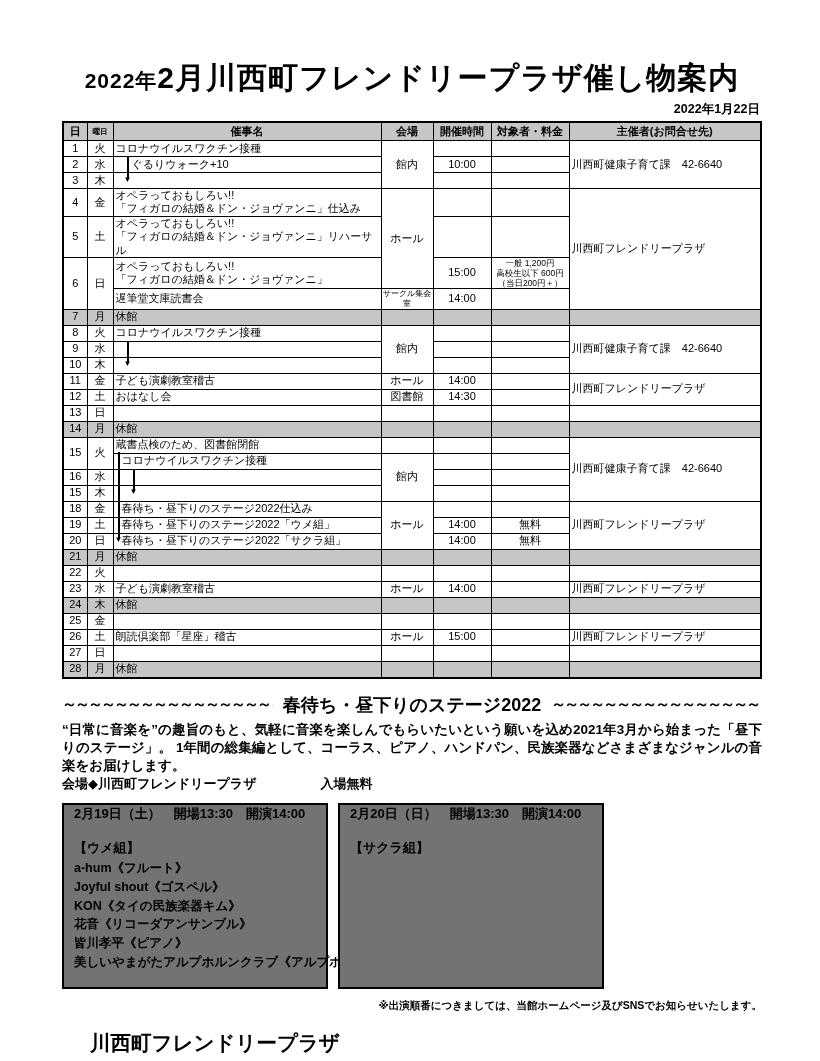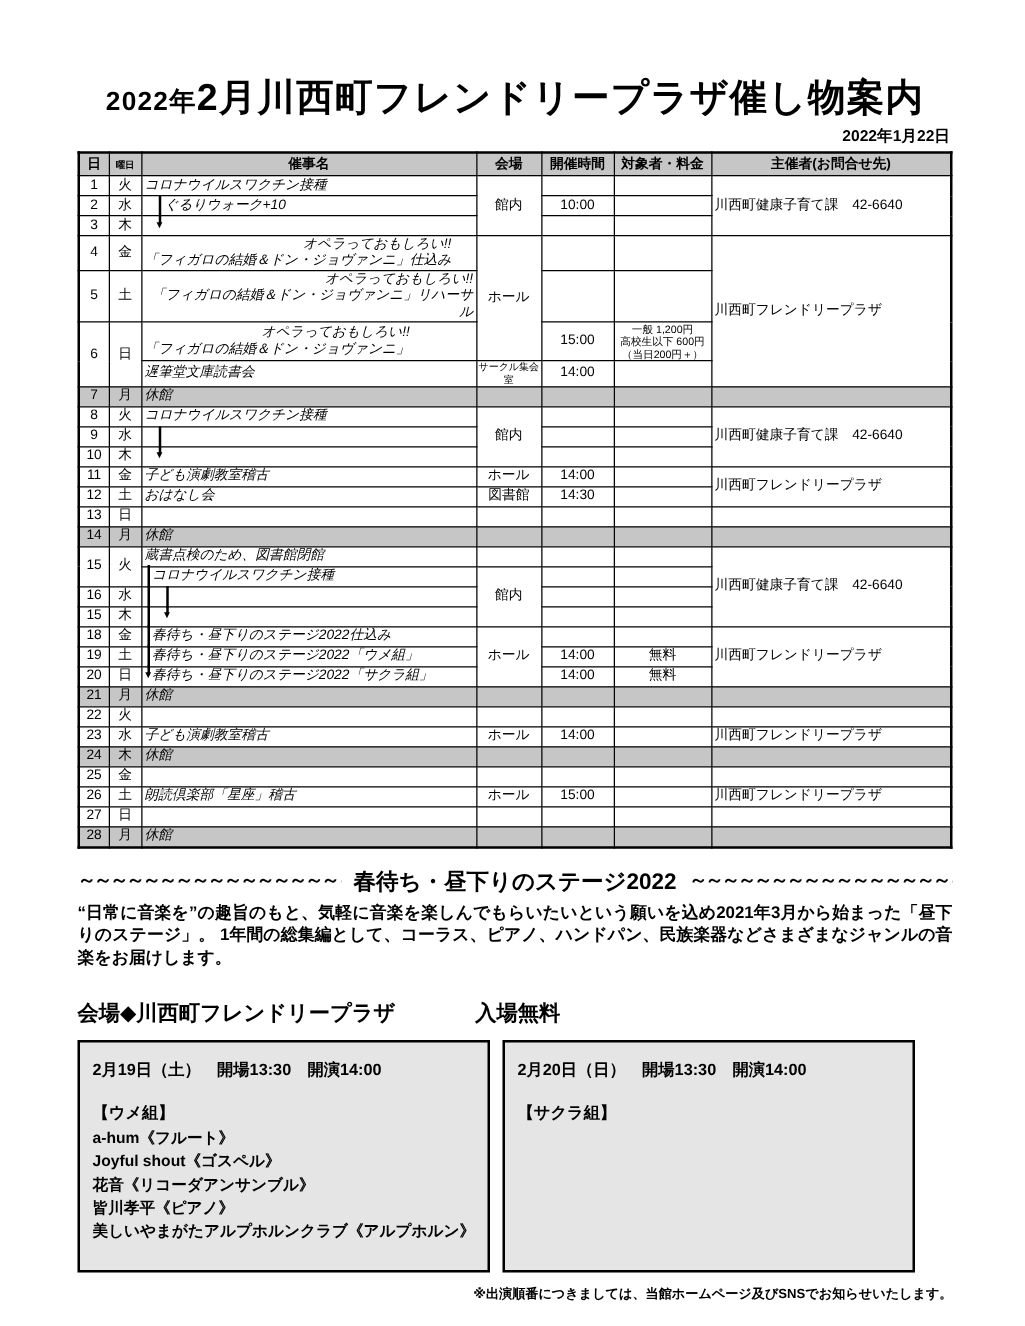--- a/index.html
+++ b/index.html
@@ -14,21 +14,21 @@
   .title .yr{font-size:21px;}
   .title .main{font-size:30px;}
   .issue-date{ text-align:right; font-size:12.5px; font-weight:bold; margin:2px 2px 3px 0;}
   
   table.sched{ border-collapse:collapse; table-layout:fixed; width:698px; border:2px solid #000;}
   table.sched th, table.sched td{ border:1px solid #000; padding:0 2px; font-size:11px; line-height:1.22; height:15px; overflow:visible; vertical-align:middle;}
   table.sched th{ background:#c6c6c6; font-weight:bold; text-align:center; padding:1px 0;}
   table.sched th.c1{font-size:7.5px;}
   td.c0{text-align:center; padding:0 1px;}
   td.c1{text-align:center; padding:0;}
-  td.c2{text-align:right; padding:0 0 0 2px;font-style:italic;}
+  td.c2{text-align:left; padding:0 0 0 2px;}
   td.c3,td.c4,td.c5{text-align:center;}
   td.c3.sm{font-size:8px; padding:0;}
   td.c5{font-size:10.5px;}
   td.c5 .feelines{font-size:8.5px; line-height:1.18; display:block; text-align:center;}
   td.c6{text-align:left; padding-left:4px;}
   tr.shaded td{background:#c6c6c6;}
   .evwrap{display:flex; align-items:center; min-height:13px;}
   .evtxt{display:block;}
   .ln{flex:0 0 8px; align-self:stretch; position:relative; min-height:13px;}
   .ln.sp{flex-basis:8px;}
@@ -39,24 +39,24 @@
   .ln.line0::after{content:""; position:absolute; left:2px; top:-2px; bottom:-2px; border-left:2px solid #000;}
   .ln.arrow0{flex-basis:6px;}
   .ln.arrow0::before{content:""; position:absolute; left:2px; top:-2px; height:50%; border-left:2px solid #000;}
   .ln.arrow0::after{content:"▼"; position:absolute; left:-1px; top:50%; transform:translateY(-58%); font-size:8px;}
   
   .stage-head{display:flex; align-items:center; margin-top:14px; font-weight:bold;}
   .squig{flex:1; overflow:hidden; white-space:nowrap; font-size:15px; letter-spacing:-2px; font-weight:bold;}
   .squig.r{text-align:left;}
   .stage-title{font-size:18px; padding:0 10px; white-space:nowrap;}
   .stage-intro{font-size:13.5px; font-weight:bold; line-height:1.35; margin-top:4px; text-align:justify;}
-  .stage-venue{font-size:17px; font-weight:bold; margin-top:24px;}
+  .stage-venue{font-size:13px; font-weight:bold; margin-top:0;}
   .stage-venue .adm{margin-left:64px;}
   .boxes{display:flex; gap:10px; margin-top:10px;}
-  .pbox{width:330px; background:#e5e5e5; border:2.5px solid #000; padding:13px 10px 10px 10px; box-sizing:border-box; min-height:186px;}
+  .pbox{width:266px; background:#737373; border:2.5px solid #000; padding:0 10px 10px 10px; box-sizing:border-box; min-height:186px;}
   .pbox .dateline{font-size:13px; font-weight:bold;}
   .pbox .group{font-size:13px; font-weight:bold; margin-top:16px;}
   .pbox ul{list-style:none; margin:2px 0 0 0; padding:0;}
   .pbox li{font-size:12.5px; font-weight:bold; line-height:1.5; white-space:nowrap;}
   .note{ text-align:right; font-size:10.5px; font-weight:bold; margin-top:10px;}
   
   .footer{display:flex; margin-top:16px;}
   .f-left{width:320px; padding-left:28px; box-sizing:border-box;}
   .orgline{display:flex; align-items:center; gap:2px;}
   .orgname{font-size:20.5px; font-weight:bold; white-space:nowrap;}
@@ -491,20 +491,21 @@
     <span>会場◆川西町フレンドリープラザ</span><span class="adm">入場無料</span>
   </div>
 
   <div class="boxes">
     <div class="pbox">
       <div class="dateline">2月19日（土）　開場13:30　開演14:00</div>
       <div class="group">【ウメ組】</div>
       <ul>
           <li>a-hum《フルート》</li>
           <li>Joyful shout《ゴスペル》</li>
+          <li>KON《タイの民族楽器キム》</li>
           <li>花音《リコーダアンサンブル》</li>
           <li>皆川孝平《ピアノ》</li>
           <li>美しいやまがたアルプホルンクラブ《アルプホルン》</li>
         </ul>
     </div>
     <div class="pbox">
       <div class="dateline">2月20日（日）　開場13:30　開演14:00</div>
       <div class="group">【サクラ組】</div>
     </div>
   </div>

